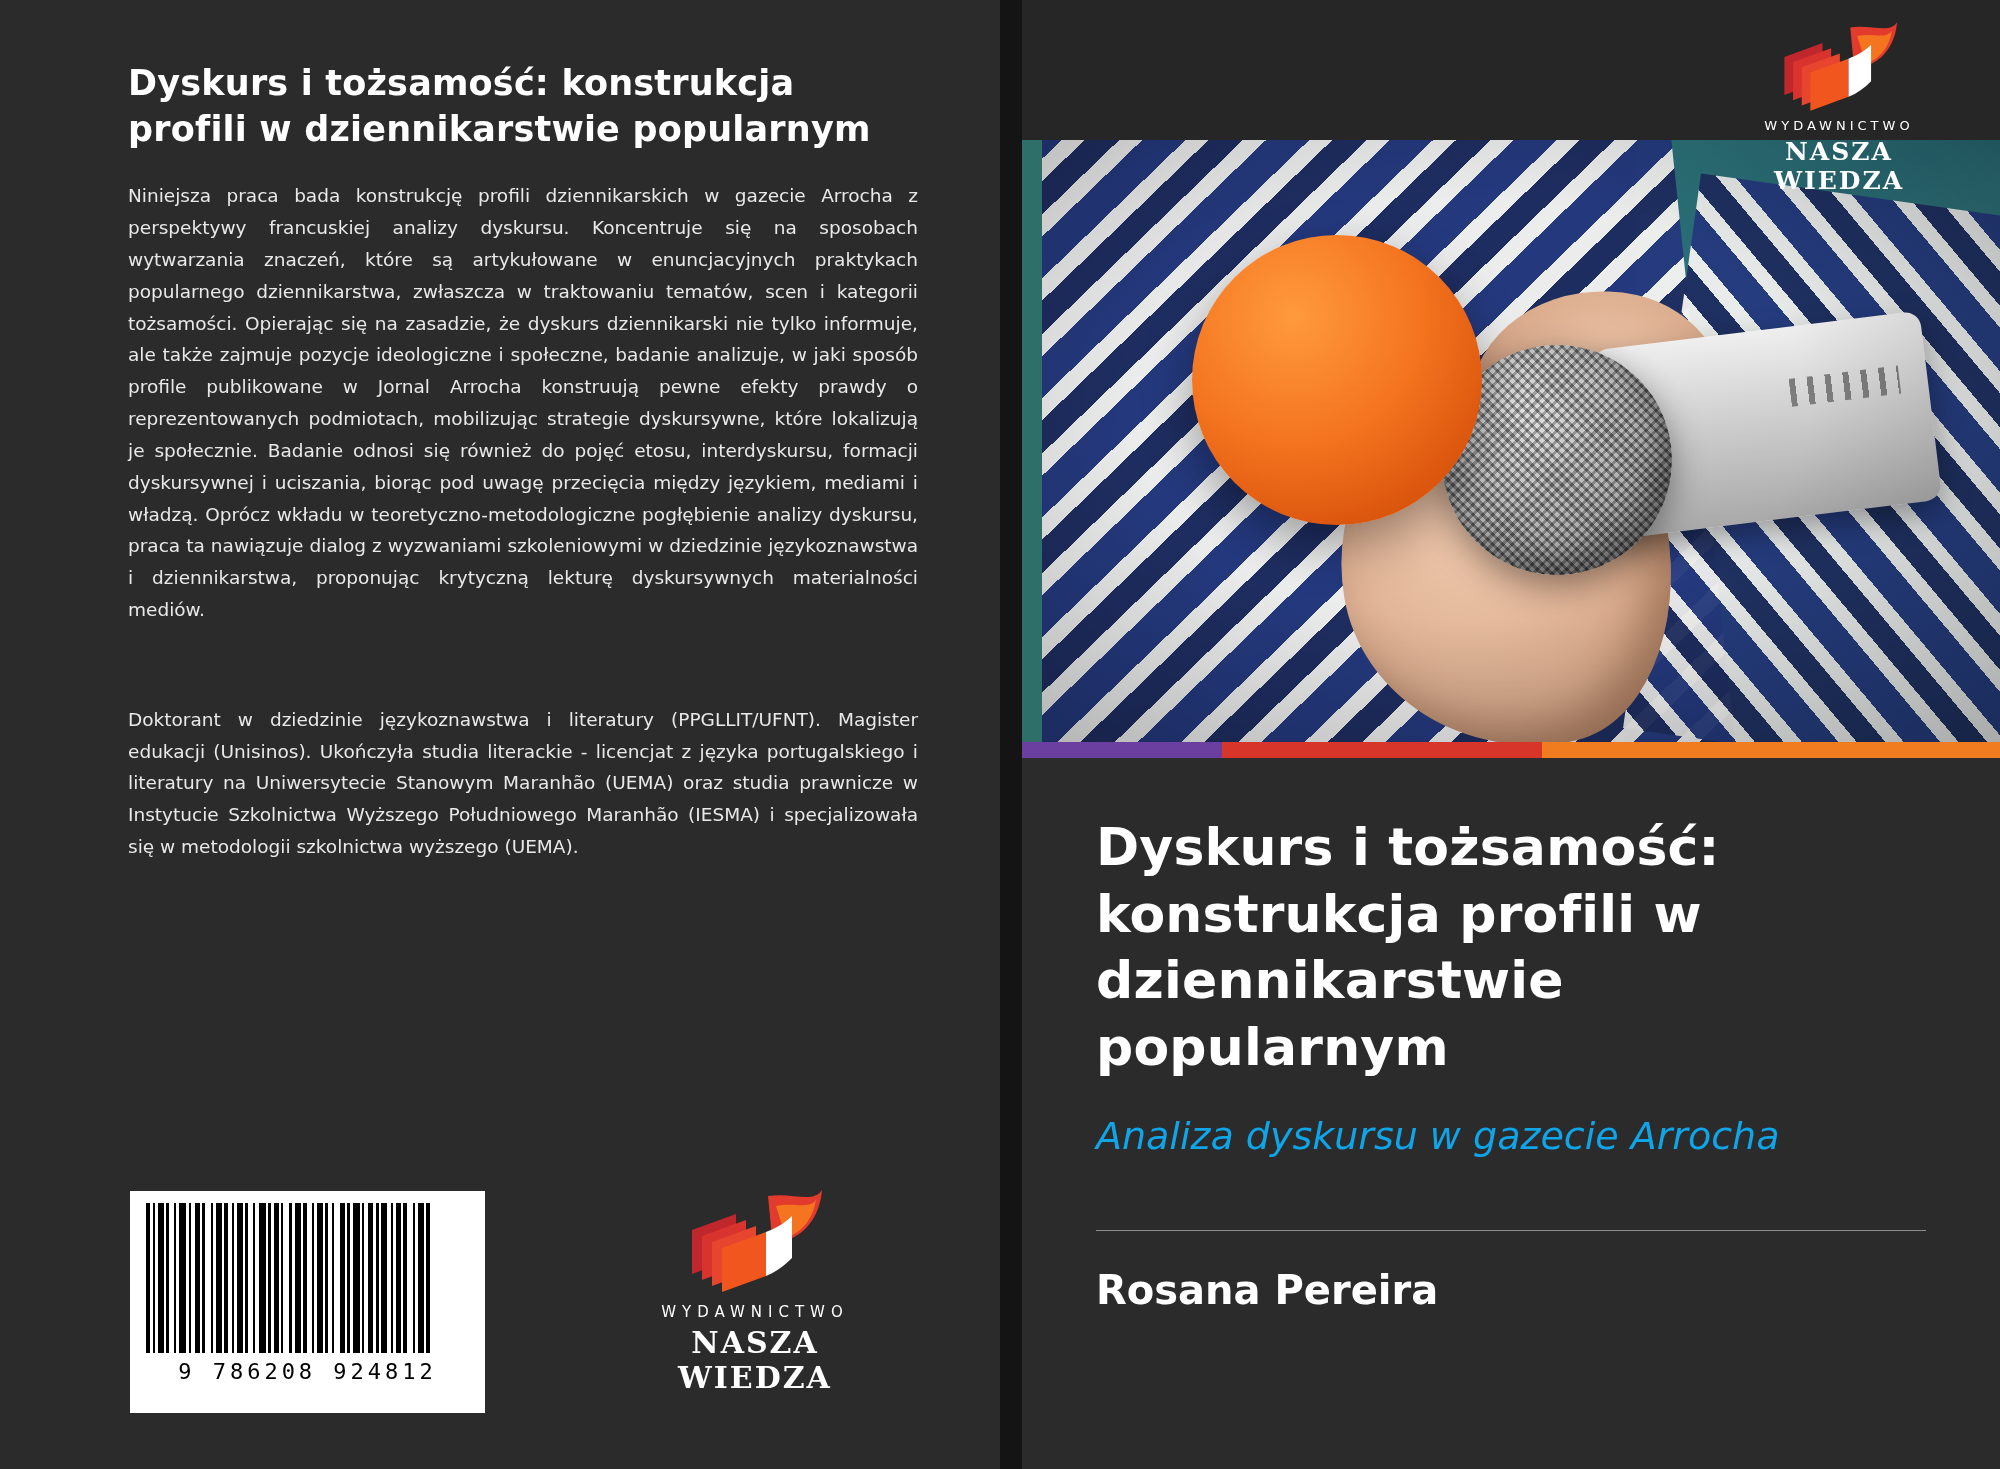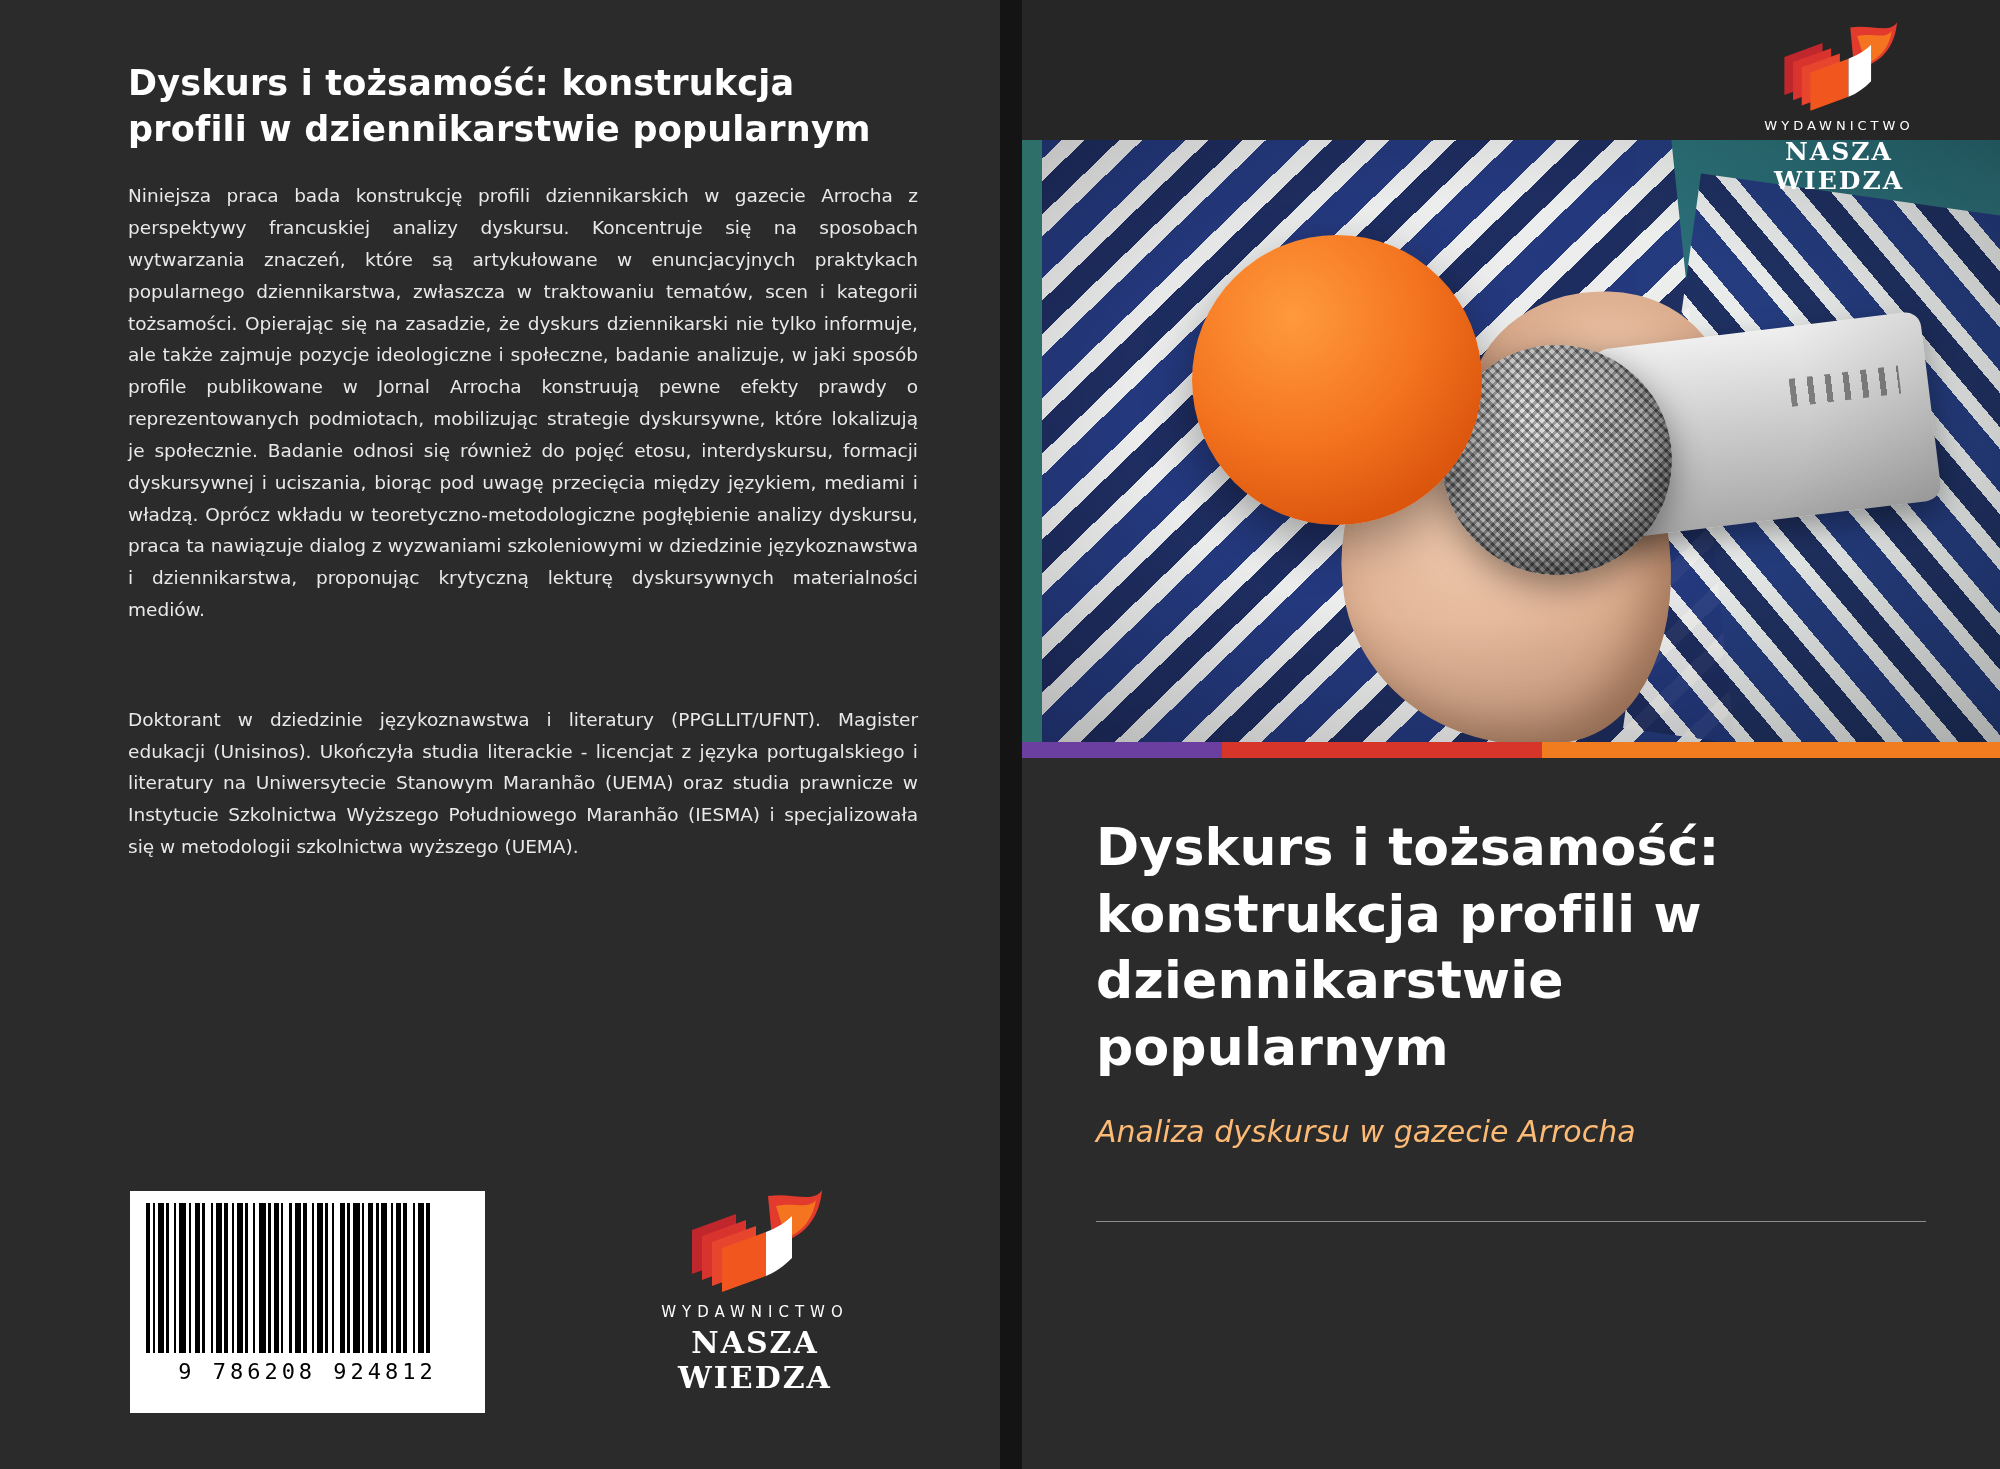--- a/index.html
+++ b/index.html
@@ -276,22 +276,22 @@
   }
   .front-title {
     color: #ffffff;
     font-size: 52px;
     font-weight: bold;
     line-height: 1.28;
     margin: 0;
     letter-spacing: 0.2px;
   }
   .front-subtitle {
-    color: #fdba74;
-    font-size: 30px;
+    color: #0ea5e9;
+    font-size: 38px;
     font-style: italic;
     margin: 34px 0 0 0;
     font-family: "DejaVu Sans", sans-serif;
   }
   .rule {
     margin: 72px 0 0 0;
     height: 1px;
     background: #8d8d8d;
     width: 830px;
   }
@@ -463,17 +463,18 @@
       <span style="width:200px;background:#6b3fa0"></span>
       <span style="width:320px;background:#d8352a"></span>
       <span style="width:458px;background:#f07c1f"></span>
     </div>
 
     <div class="front-body">
       <h1 class="front-title">Dyskurs i tożsamość: konstrukcja profili w dziennikarstwie popularnym</h1>
       <p class="front-subtitle">Analiza dyskursu w gazecie Arrocha</p>
       <div class="rule"></div>
       <div class="authors">
+        <div class="author">Rosana Pereira</div>
       </div>
     </div>
 
   </div>
 </div>
 
 </body></html>

